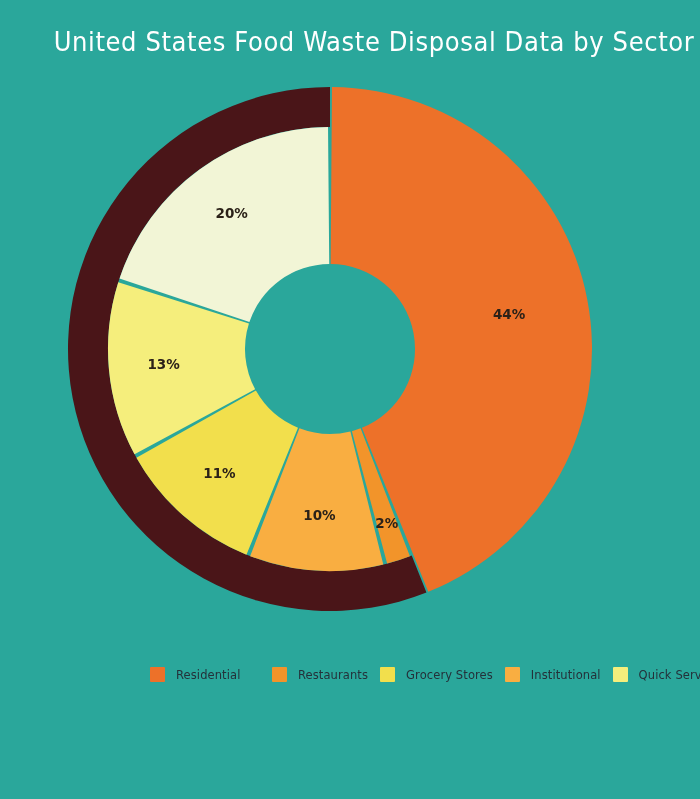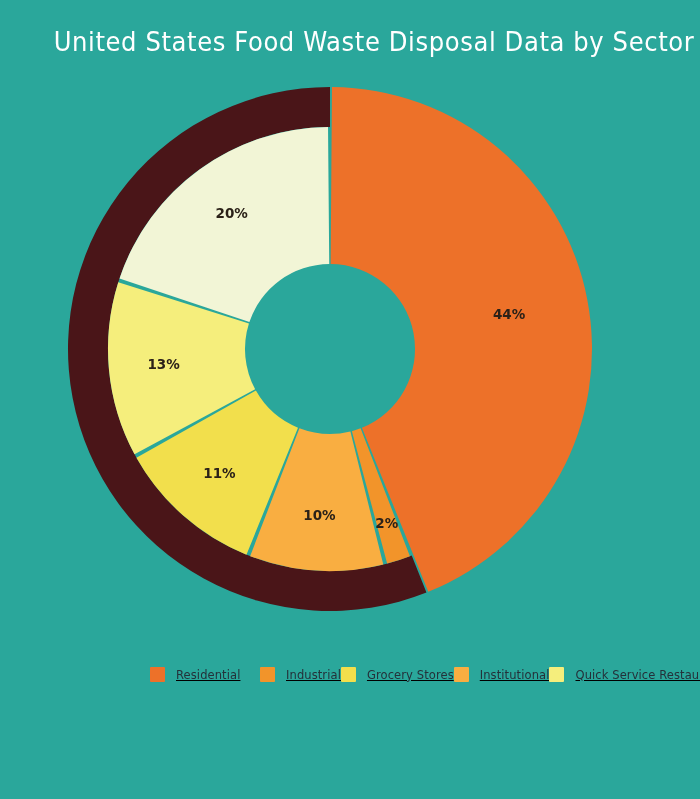--- a/index.html
+++ b/index.html
@@ -62,22 +62,21 @@
   
   .legend {
     position: absolute;
     left: 150px;
     top: 655px;
     width: 430px;
     display: grid;
     grid-template-columns: 110px 1fr;
     grid-auto-rows: 39px;
     grid-auto-flow: column;
-    column-gap: 0px;
-    text-decoration: underline;
+    column-gap: 12px;
   }
   .legend-item {
     display: flex;
     align-items: center;
     height: 39px;
   }
   .legend-swatch {
     width: 15px;
     height: 15px;
     flex: 0 0 15px;
@@ -123,21 +122,21 @@
     </svg>
   </div>
 
   <div class="legend">
     <div class="legend-item">
       <span class="legend-swatch" style="background: rgb(237, 113, 41);"></span>
       <span class="legend-label">Residential</span>
     </div>
     <div class="legend-item">
       <span class="legend-swatch" style="background: rgb(242, 148, 42);"></span>
-      <span class="legend-label">Industrial</span>
+      <span class="legend-label">Restaurants</span>
     </div>
     <div class="legend-item">
       <span class="legend-swatch" style="background: rgb(242, 223, 76);"></span>
       <span class="legend-label">Grocery Stores</span>
     </div>
     <div class="legend-item">
       <span class="legend-swatch" style="background: rgb(249, 174, 65);"></span>
       <span class="legend-label">Institutional</span>
     </div>
     <div class="legend-item">

